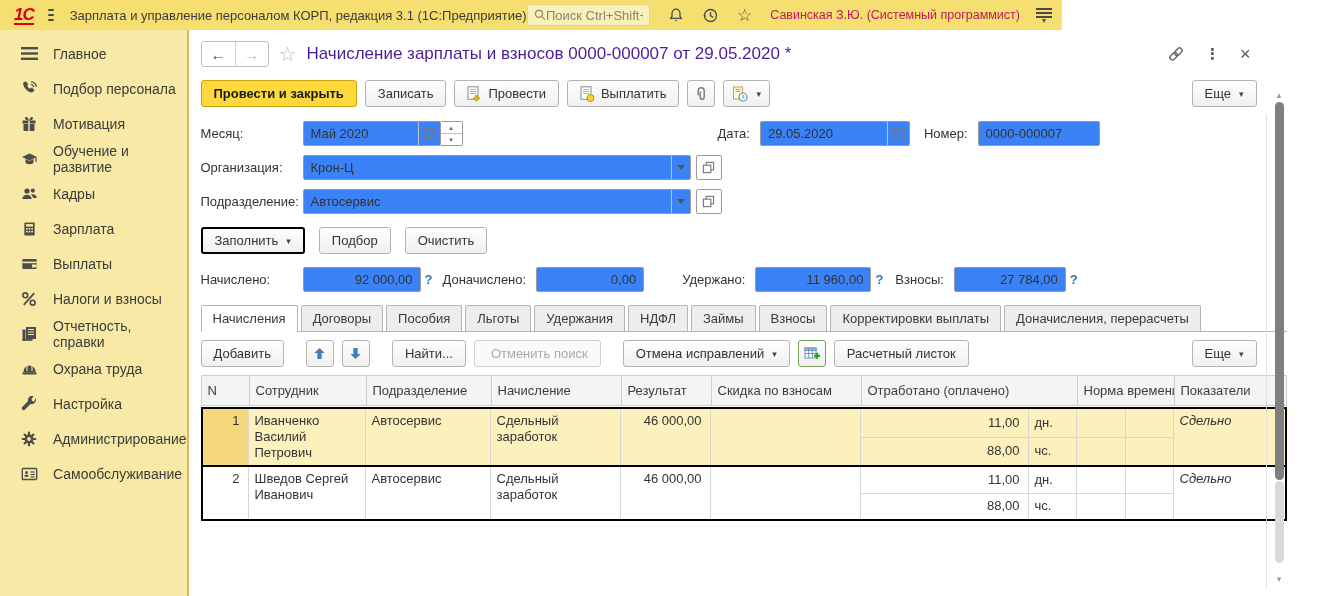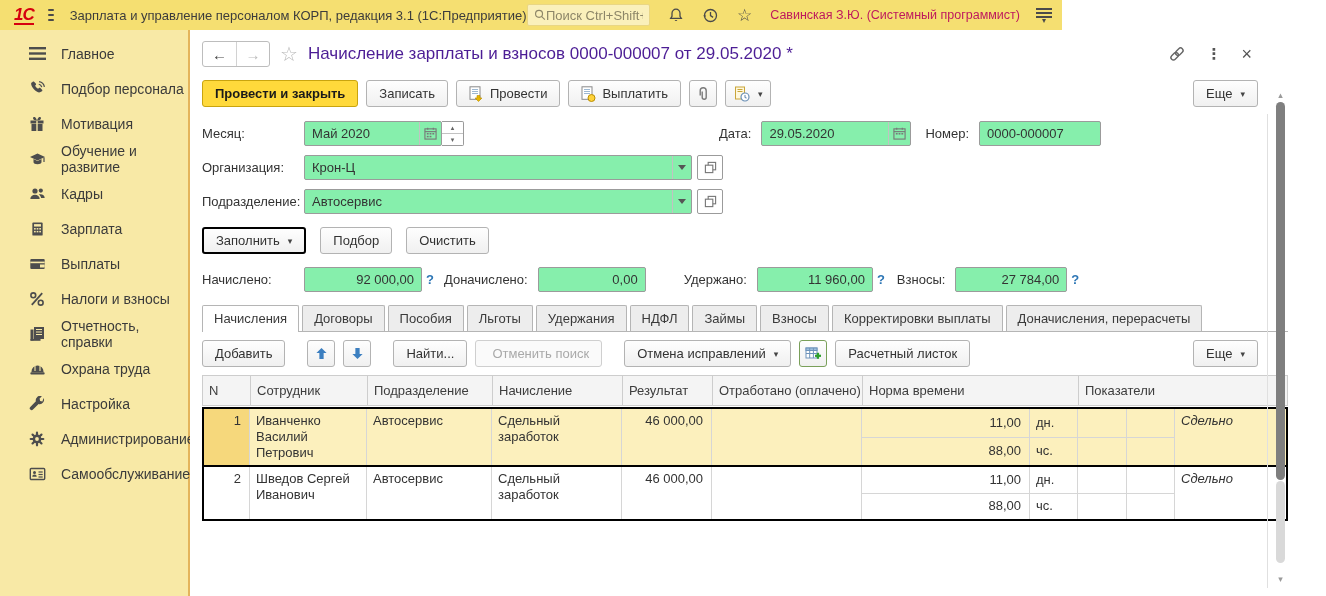--- a/index.html
+++ b/index.html
@@ -18,21 +18,21 @@
   .search input::placeholder { color:#8d8668; }
   .top-ico { margin-left:18px; display:flex; align-items:center; color:#4a4a4a; }
   .user { margin-left:18px; font-size:12.5px; color:#be185d; white-space:nowrap; }
   .usermenu { margin-left:16px; display:flex; flex-direction:column; align-items:center; }
   .usermenu i { display:block; width:16px; height:2px; background:#4a4a4a; margin:2px 0 0; }
   .usermenu .c { font-size:8px; color:#4a4a4a; line-height:6px; }
 
   
   .main { flex:1; display:flex; min-height:0; }
   .sidebar { width:190px; background:#f8e9a6; border-right:2px solid #e4b45c; padding-top:6px; }
-  .side-item { height:35px; display:flex; align-items:center; gap:15px; padding-left:28px; cursor:default; }
+  .side-item { height:35px; display:flex; align-items:center; gap:15px; padding-left:20px; cursor:default; }
   .side-item span.lbl { font-size:14px; color:#3b3b3b; }
   .sicon { width:18px; height:18px; display:flex; align-items:center; justify-content:center; flex:0 0 auto; }
 
   .content { flex:1; position:relative; background:#fff; padding:6px 0 0 12px; }
 
   
   .dhead { display:flex; align-items:center; height:36px; gap:10px; padding-right:36px; }
   .navgrp { display:flex; border:1px solid #bdbdbd; border-radius:3px; overflow:hidden; background:#fff; }
   .navgrp .nb { width:33px; height:24px; display:flex; align-items:center; justify-content:center; font-size:15px; }
   .navgrp .nb.fwd { border-left:1px solid #d2d2d2; color:#bbb; }
@@ -51,21 +51,21 @@
   .btn.disabled { color:#a9a9a9; background:#fafafa; border-color:#cfcfcf;padding-left:16px; }
   .btn.focus { border:2px solid #000; }
   .btn .caret { font-size:9px; color:#444; margin-left:2px; }
   .btn.sq { width:28px; padding:0; justify-content:center; }
   .cmdbar { display:flex; align-items:center; gap:8px; margin-top:8px; padding-right:30px; }
   .cmdbar .more { margin-left:auto; }
 
   
   .frow { display:flex; align-items:center; margin-top:9px; }
   .flabel { width:102px; flex:0 0 auto; color:#333; }
-  .ibox { height:25px; border:1px solid #9b9b9b; border-radius:2px; display:flex; align-items:center; background:#86efac; }
+  .ibox { height:25px; border:1px solid #9b9b9b; border-radius:2px; display:flex; align-items:center; background:#3b82f6; }
   .ibox .val { padding:0 7px; flex:1; white-space:nowrap; overflow:hidden; }
   .ibox .seg { width:22px; height:100%; border-left:1px solid #c2c2c2; display:flex; align-items:center; justify-content:center; }
   .spinner { display:flex; flex-direction:column; width:22px; height:25px; border:1px solid #9b9b9b; border-left:none; border-radius:0 2px 2px 0; }
   .spinner div { flex:1; display:flex; align-items:center; justify-content:center; font-size:7px; color:#666; }
   .spinner div:first-child { border-bottom:1px solid #c2c2c2; }
   .openbtn { width:26px; height:25px; border:1px solid #9b9b9b; border-radius:2px; margin-left:5px; display:flex; align-items:center; justify-content:center; background:#fff; }
   .dd { width:0; height:0; border-left:4px solid transparent; border-right:4px solid transparent; border-top:5px solid #555; }
   .q { color:#2d76b5; font-weight:bold; margin:0 4px; }
   .num-ibox .val { text-align:right; }
 
@@ -577,20 +577,21 @@
           </span>
       </div>
 
       <div class="grid">
         <div class="thead">
           <span class="th">N</span>
           <span class="th">Сотрудник</span>
           <span class="th">Подразделение</span>
           <span class="th">Начисление</span>
           <span class="th">Результат</span>
+          <span class="th">Скидка по взносам</span>
           <span class="th">Отработано (оплачено)</span>
           <span class="th">Норма времени</span>
           <span class="th">Показатели</span>
         </div>
 
         <div class="tbody">
 
           <div class="trow selected">
             <div class="td num ncell">1</div>
             <div class="td">Иванченко Василий Петрович</div>

